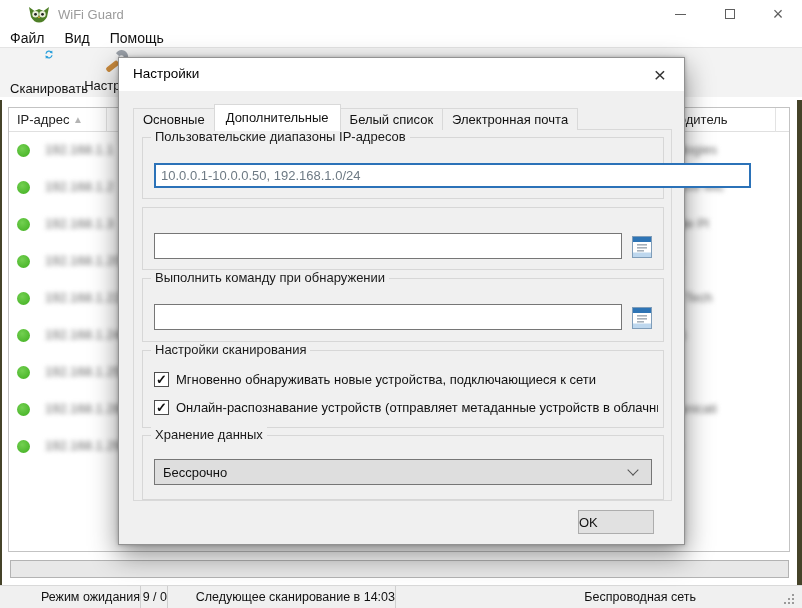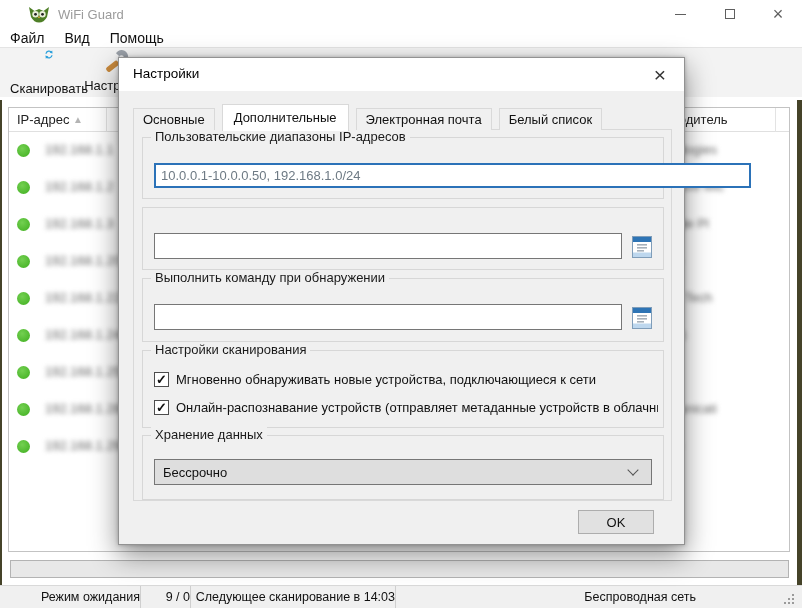--- a/index.html
+++ b/index.html
@@ -49,30 +49,30 @@
   .dot { position:absolute; left:8px; top:12px; width:13px; height:13px; border-radius:50%; background:radial-gradient(circle at 40% 35%, #73d051, #3fae1f); }
   .cell-ip { position:absolute; left:36px; top:10px; font-size:13px; color:#666; filter:blur(2.6px); white-space:nowrap; }
   .cell-vendor { position:absolute; left:632px; top:10px; font-size:13px; color:#666; filter:blur(2.6px); white-space:nowrap; }
 
   
   .hbar { position:absolute; left:10px; top:560px; width:779px; height:18px; background:#e8e8e8; border:1px solid #b3b3b3; }
 
   
   .statusbar { position:absolute; left:0; top:585px; width:802px; height:23px; background:#f0f0f0; border-top:1px solid #d9d9d9; z-index:7;text-align:right; }
   .sb-cell { position:absolute; top:0; height:22px; line-height:22px; font-size:12.5px; color:#111; padding-left:8px; border-right:1px solid #cfcfcf; overflow:hidden; white-space:nowrap; }
-  .sb-1 { left:0; width:141px; } .sb-2 { left:158px; width:33px; padding-left:4px; }
+  .sb-1 { left:0; width:141px; } .sb-2 { left:135px; width:33px; padding-left:4px; }
   .sb-3 { left:174px; width:222px; padding-left:19px; } .sb-4 { left:396px; width:300px; padding-left:8px; border-right:none; }
   .grip { position:absolute; right:7px; bottom:3px; }
 
   
   .dialog { position:absolute; left:118px; top:57px; width:567px; height:488px; background:#f0f0f0; border:1px solid #929292; box-shadow:0 10px 26px rgba(0,0,0,0.45), 0 0 4px rgba(0,0,0,0.25); z-index:10; }
   .dlg-titlebar { position:absolute; left:0; top:0; width:100%; height:33px; background:#ffffff; }
   .dlg-title { position:absolute; left:14px; top:8px; font-size:13.5px; color:#000; }
   .dlg-close { position:absolute; right:10px; top:3px; width:28px; height:28px; display:flex; align-items:center; justify-content:center; font-size:21px; color:#333; }
-  .tabs { position:absolute; left:14px; top:45px; height:27px; display:flex; align-items:flex-end; z-index:2;gap:8px; }
+  .tabs { position:absolute; left:14px; top:45px; height:27px; display:flex; align-items:flex-end; z-index:2; }
   .tab { font-size:13px; color:#111; background:#f0f0f0; border:1px solid #d9d9d9; border-bottom:none; padding:3px 9px 4px; height:22px; white-space:nowrap; }
   .tab + .tab { margin-left:-1px; }
   .tab.active { background:#ffffff; height:27px; padding:5px 11px 5px; margin-bottom:-1px; position:relative; z-index:3; }
   .tab-panel { position:absolute; left:14px; top:71px; width:539px; height:372px; border:1px solid #d9d9d9; background:#f0f0f0; }
 
   .group { position:absolute; left:8px; width:522px; border:1px solid #d7d7d7; }
   .g1 { top:7px;  height:62px; } .g2 { top:77px; height:63px; } .g3 { top:148px; height:64px; }
   .g4 { top:220px; height:78px; } .g5 { top:305px; height:65px; }
   .legend { position:absolute; top:-9px; left:8px; background:#f0f0f0; padding:0 4px; font-size:13px; color:#1a1a1a; white-space:nowrap; max-width:500px; overflow:hidden; }
 
@@ -83,21 +83,21 @@
 
   .cb-row { position:absolute; left:11px; height:16px; display:flex; align-items:center; white-space:nowrap; overflow:hidden; width:504px; }
   .cb-1 { top:20px; } .cb-2 { top:48px; }
   .checkbox { width:15px; height:15px; background:#ffffff; border:1px solid #4d4d4d; display:inline-flex; align-items:center; justify-content:center; font-size:13px; font-weight:bold; color:#111; line-height:1; flex:0 0 15px; }
   .cb-label { font-size:13px; color:#111; margin-left:7px; }
 
   .combo { position:absolute; left:11px; top:23px; width:498px; height:26px; background:#dedede; border:1px solid #767676; display:flex; align-items:center; }
   .combo-value { font-size:13px; color:#111; padding-left:8px; flex:1; }
   .chevron { width:8px; height:8px; border-right:1.6px solid #555; border-bottom:1.6px solid #555; transform:rotate(45deg); margin-right:14px; margin-top:-4px; }
 
-  .ok-btn { position:absolute; left:459px; top:452px; width:76px; height:24px; background:#e1e1e1; border:1px solid #adadad; font-size:13px; color:#111; display:flex; align-items:center; justify-content:center; }
+  .ok-btn { position:absolute; left:459px; top:452px; width:76px; height:24px; background:#e1e1e1; border:1px solid #adadad; font-size:13px; color:#111; display:flex; align-items:center; justify-content:flex-start; }
 </style>
 </head>
 <body>
 
 <div class="window">
 
   <div class="titlebar">
     <svg class="app-icon" viewBox="0 0 22 18">
       <path d="M1 2 L6.5 6 L11 4 L15.5 6 L21 2 L19 12 Q16 17.5 11 17.5 Q6 17.5 3 12 Z" fill="#4e7f26"></path>
       <circle cx="7.5" cy="9.3" r="3.2" fill="#e9f0d9"></circle>
@@ -228,22 +228,22 @@
     <div class="dlg-titlebar">
       <span class="dlg-title">Настройки</span>
       <div class="dlg-close">
           <span>×</span>
         </div>
     </div>
 
     <div class="tabs">
       <div class="tab">Основные</div>
       <div class="tab active">Дополнительные</div>
+      <div class="tab">Белый список</div>
       <div class="tab">Электронная почта</div>
-      <div class="tab">Белый список</div>
     </div>
 
     <div class="tab-panel">
 
       <div class="group g1">
         <span class="legend">Пользовательские диапазоны IP-адресов</span>
         <input class="txt-input inp-ranges" value="10.0.0.1-10.0.0.50, 192.168.1.0/24" style="">
       </div>
 
       <div class="group g2">

